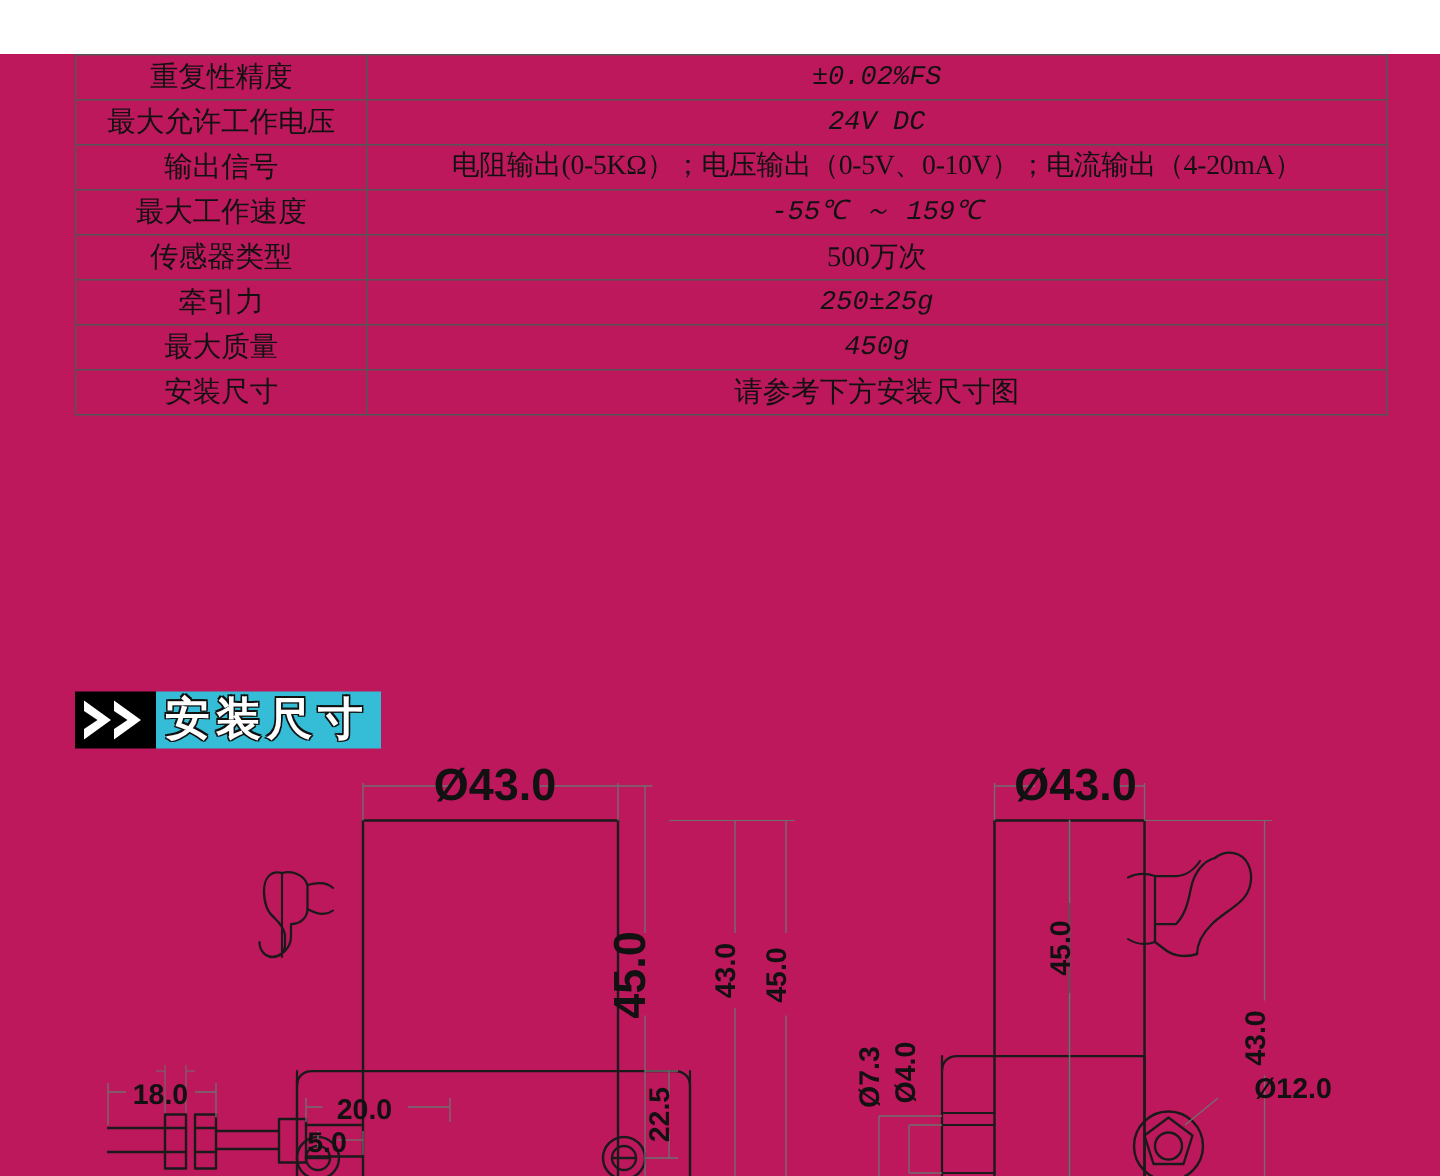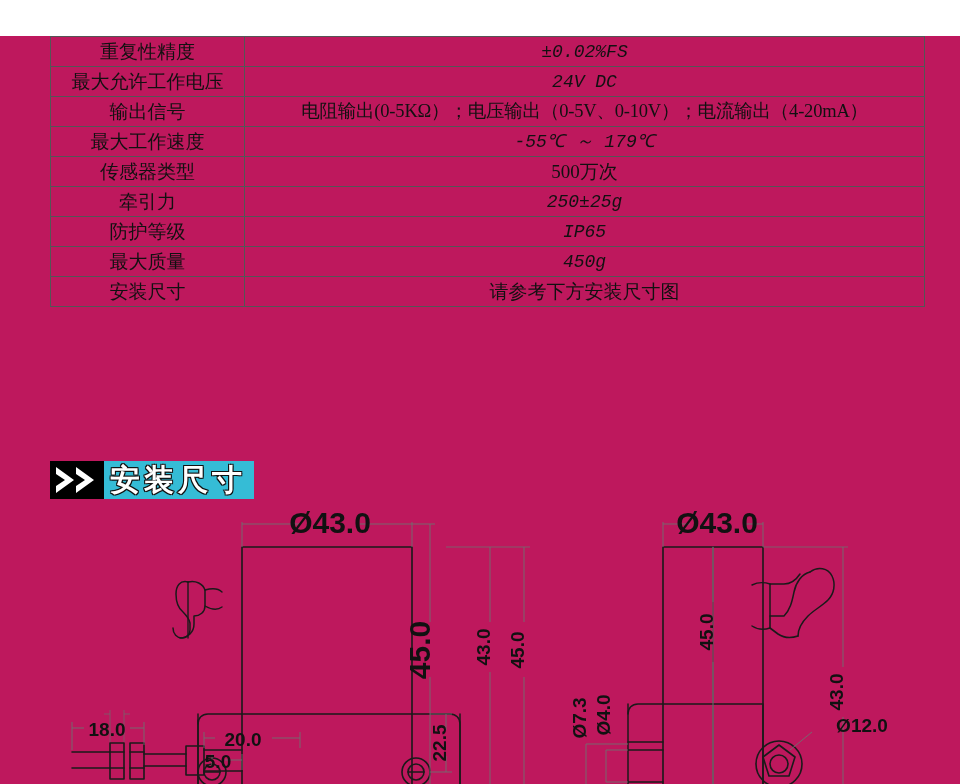--- a/index.html
+++ b/index.html
@@ -47,33 +47,29 @@
       <tr>
         <td class="k">最大允许工作电压</td>
         <td class="v mono">24V DC</td>
       </tr>
       <tr>
         <td class="k">输出信号</td>
         <td class="v tight">电阻输出(0-5KΩ）；电压输出（0-5V、0-10V）；电流输出（4-20mA）</td>
       </tr>
       <tr>
         <td class="k">最大工作速度</td>
-        <td class="v mono">-55℃ ～ 179℃</td>
+        <td class="v mono">-55℃ ～ 159℃</td>
       </tr>
       <tr>
         <td class="k">传感器类型</td>
         <td class="v cjk">500万次</td>
       </tr>
       <tr>
         <td class="k">牵引力</td>
         <td class="v mono">250±25g</td>
-      </tr>
-      <tr>
-        <td class="k">防护等级</td>
-        <td class="v mono">IP65</td>
       </tr>
       <tr>
         <td class="k">最大质量</td>
         <td class="v mono">450g</td>
       </tr>
       <tr>
         <td class="k">安装尺寸</td>
         <td class="v cjk">请参考下方安装尺寸图</td>
       </tr>
     </tbody>

